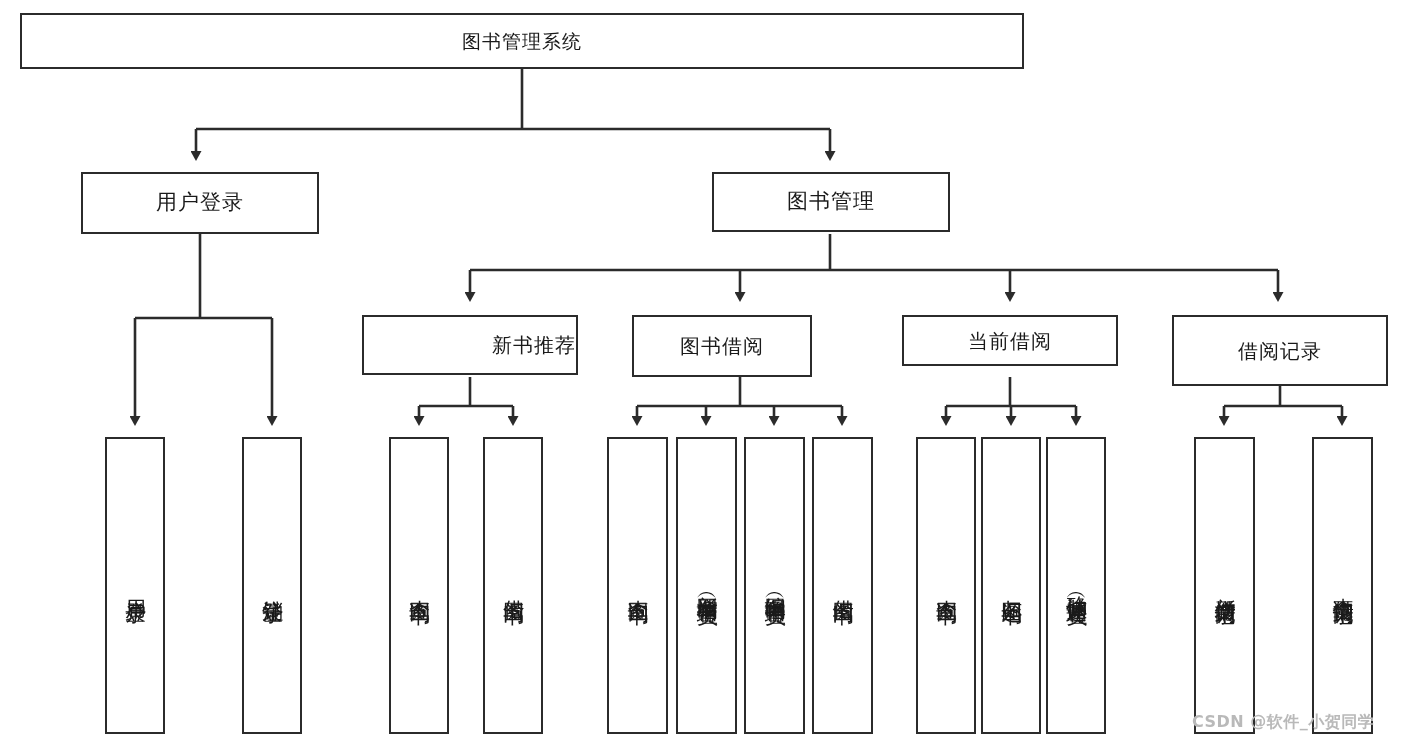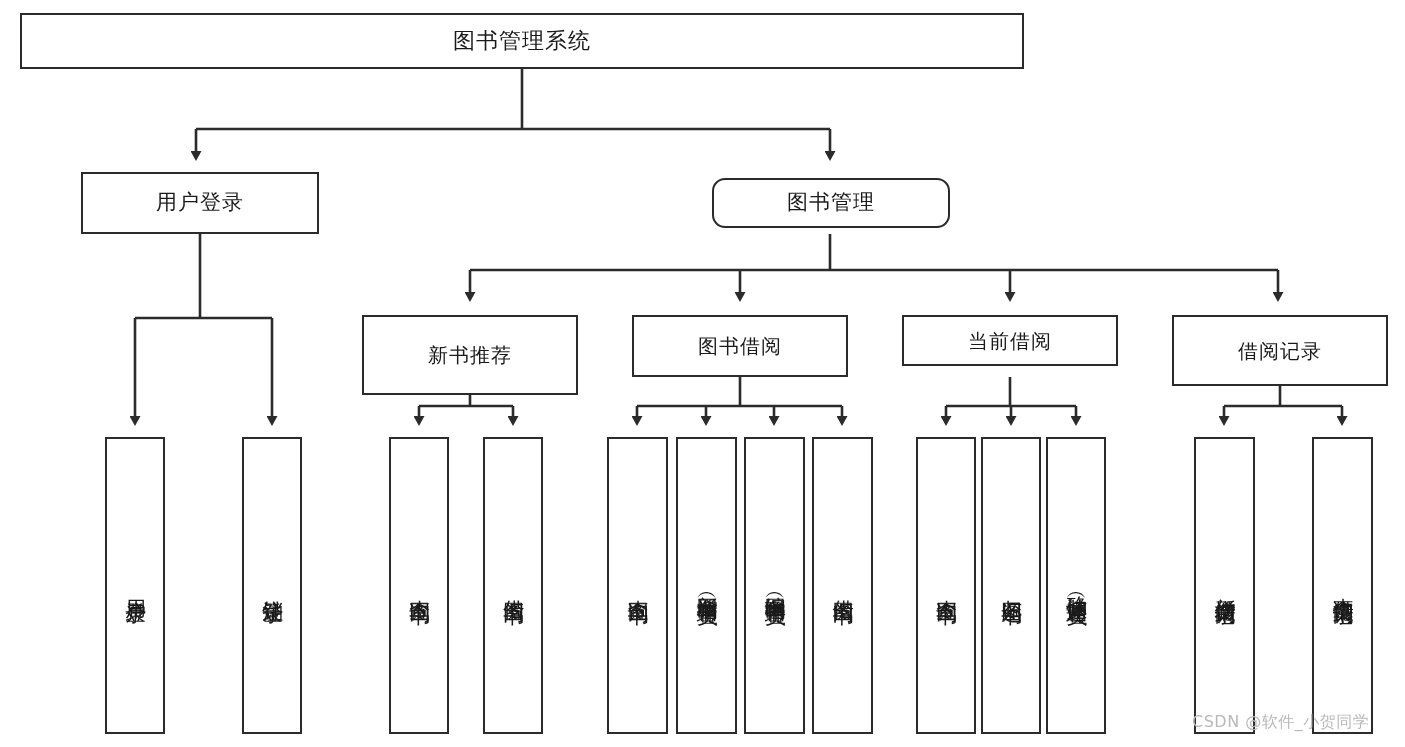--- a/index.html
+++ b/index.html
@@ -29,21 +29,21 @@
     position: absolute;
     box-sizing: border-box;
     border: 2.4px solid #2b2b2b;
     background: #ffffff;
     display: flex;
     align-items: center;
     justify-content: center;
     color: #1a1a1a;
   }
   .node.root {
-    font-size: 22px;
+    font-size: 19px;
   }
   .node.lvl1 {
     font-size: 21px;
   }
   .node.lvl2 {
     font-size: 20px;
   }
   .node .label-h {
     line-height: 1.1;
     white-space: nowrap;
@@ -64,20 +64,21 @@
     max-height: 100%;
   }
   #watermark {
     position: absolute;
     left: 1192px;
     top: 712px;
     font-size: 16px;
     color: #b9b9b9;
     white-space: nowrap;
     letter-spacing: 0.5px;
+    font-weight: bold;
   }
 </style>
 </head>
 <body>
 
 <div id="canvas">
 
   <svg id="wires" viewBox="0 0 1405 747">
     <defs>
       <marker id="arrow" markerWidth="10" markerHeight="11" refX="1" refY="5.5" orient="auto" markerUnits="userSpaceOnUse">
@@ -128,28 +129,28 @@
     </g>
   </svg>
 
   <div class="node root" style="left:20px; top:13px; width:1004px; height:56px;">
     <span class="label-h">图书管理系统</span>
   </div>
 
   <div class="node lvl1" style="left:81px; top:172px; width:238px; height:62px;">
     <span class="label-h">用户登录</span>
   </div>
-  <div class="node lvl1" style="left:712px; top:178px; width:238px; height:50px;border-radius:13px;">
+  <div class="node lvl1" style="left:712px; top:172px; width:238px; height:60px;">
     <span class="label-h">图书管理</span>
   </div>
 
-  <div class="node lvl2" style="left:362px; top:315px; width:216px; height:80px;">
+  <div class="node lvl2" style="left:362px; top:315px; width:216px; height:60px;justify-content:flex-end;">
     <span class="label-h">新书推荐</span>
   </div>
-  <div class="node lvl2" style="left:632px; top:315px; width:216px; height:62px;">
+  <div class="node lvl2" style="left:632px; top:315px; width:180px; height:62px;">
     <span class="label-h">图书借阅</span>
   </div>
   <div class="node lvl2" style="left:902px; top:315px; width:216px; height:51px;">
     <span class="label-h">当前借阅</span>
   </div>
   <div class="node lvl2" style="left:1172px; top:315px; width:216px; height:71px;">
     <span class="label-h">借阅记录</span>
   </div>
 
   <div class="node leaf" style="left:105px; top:437px; width:60px; height:297px;">

